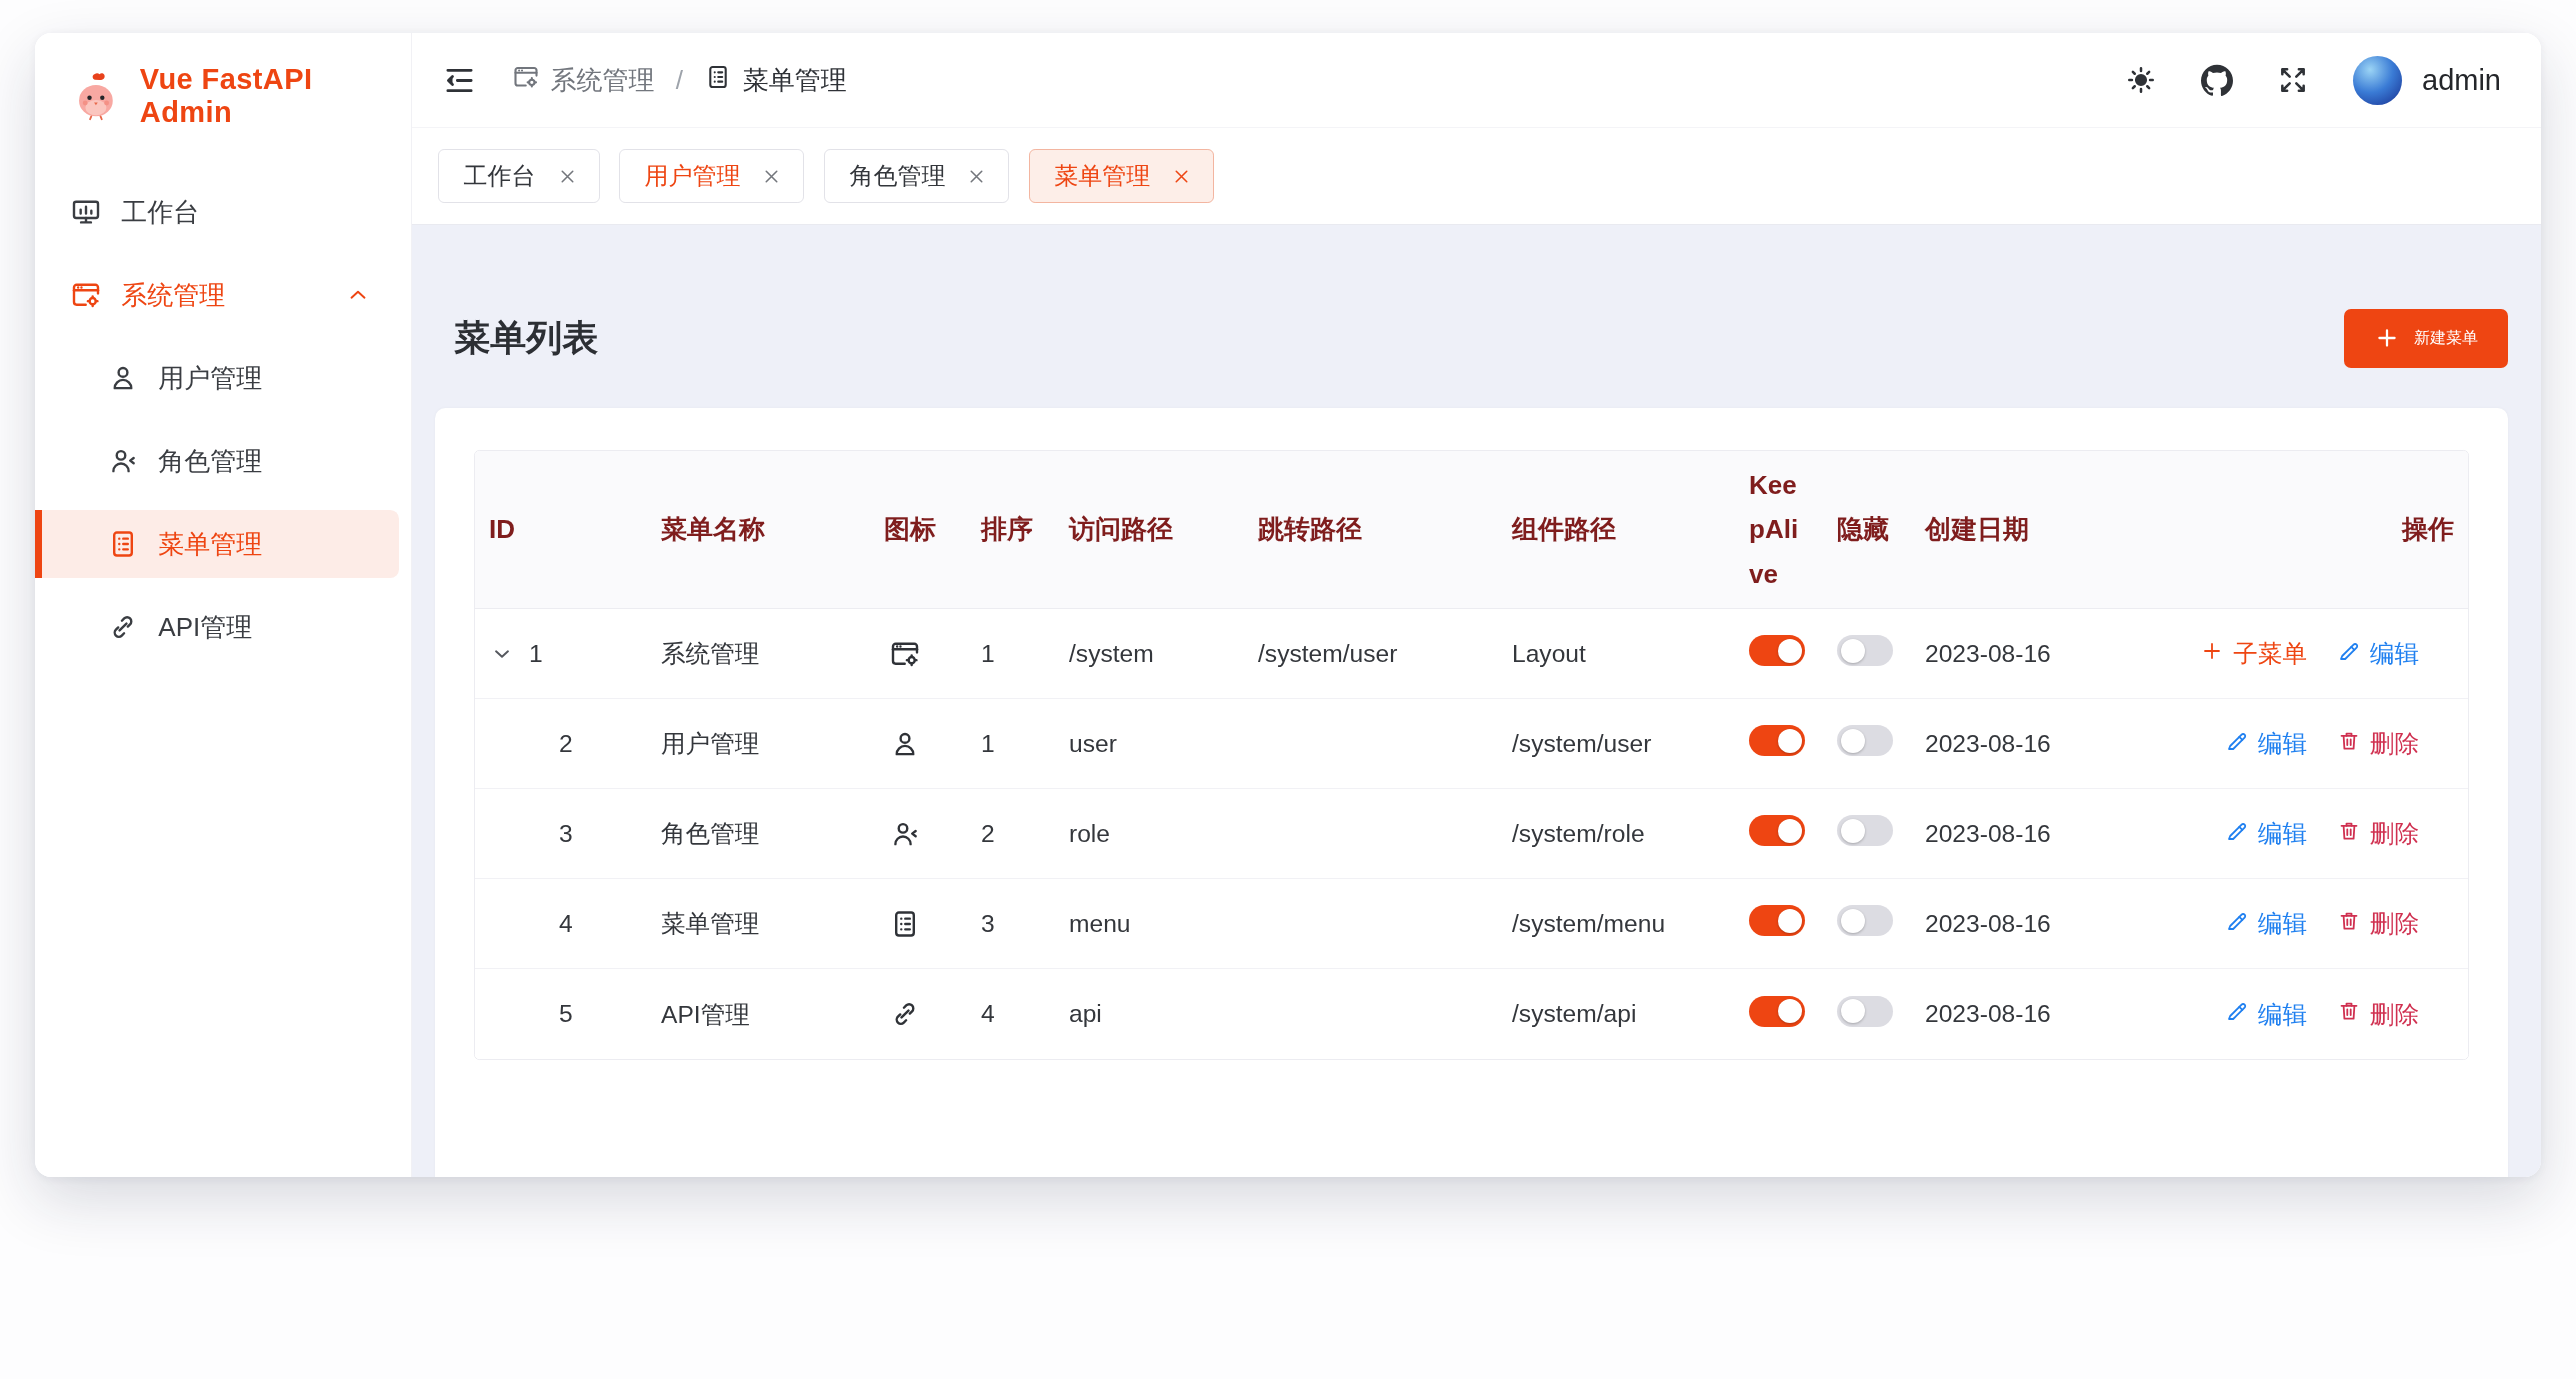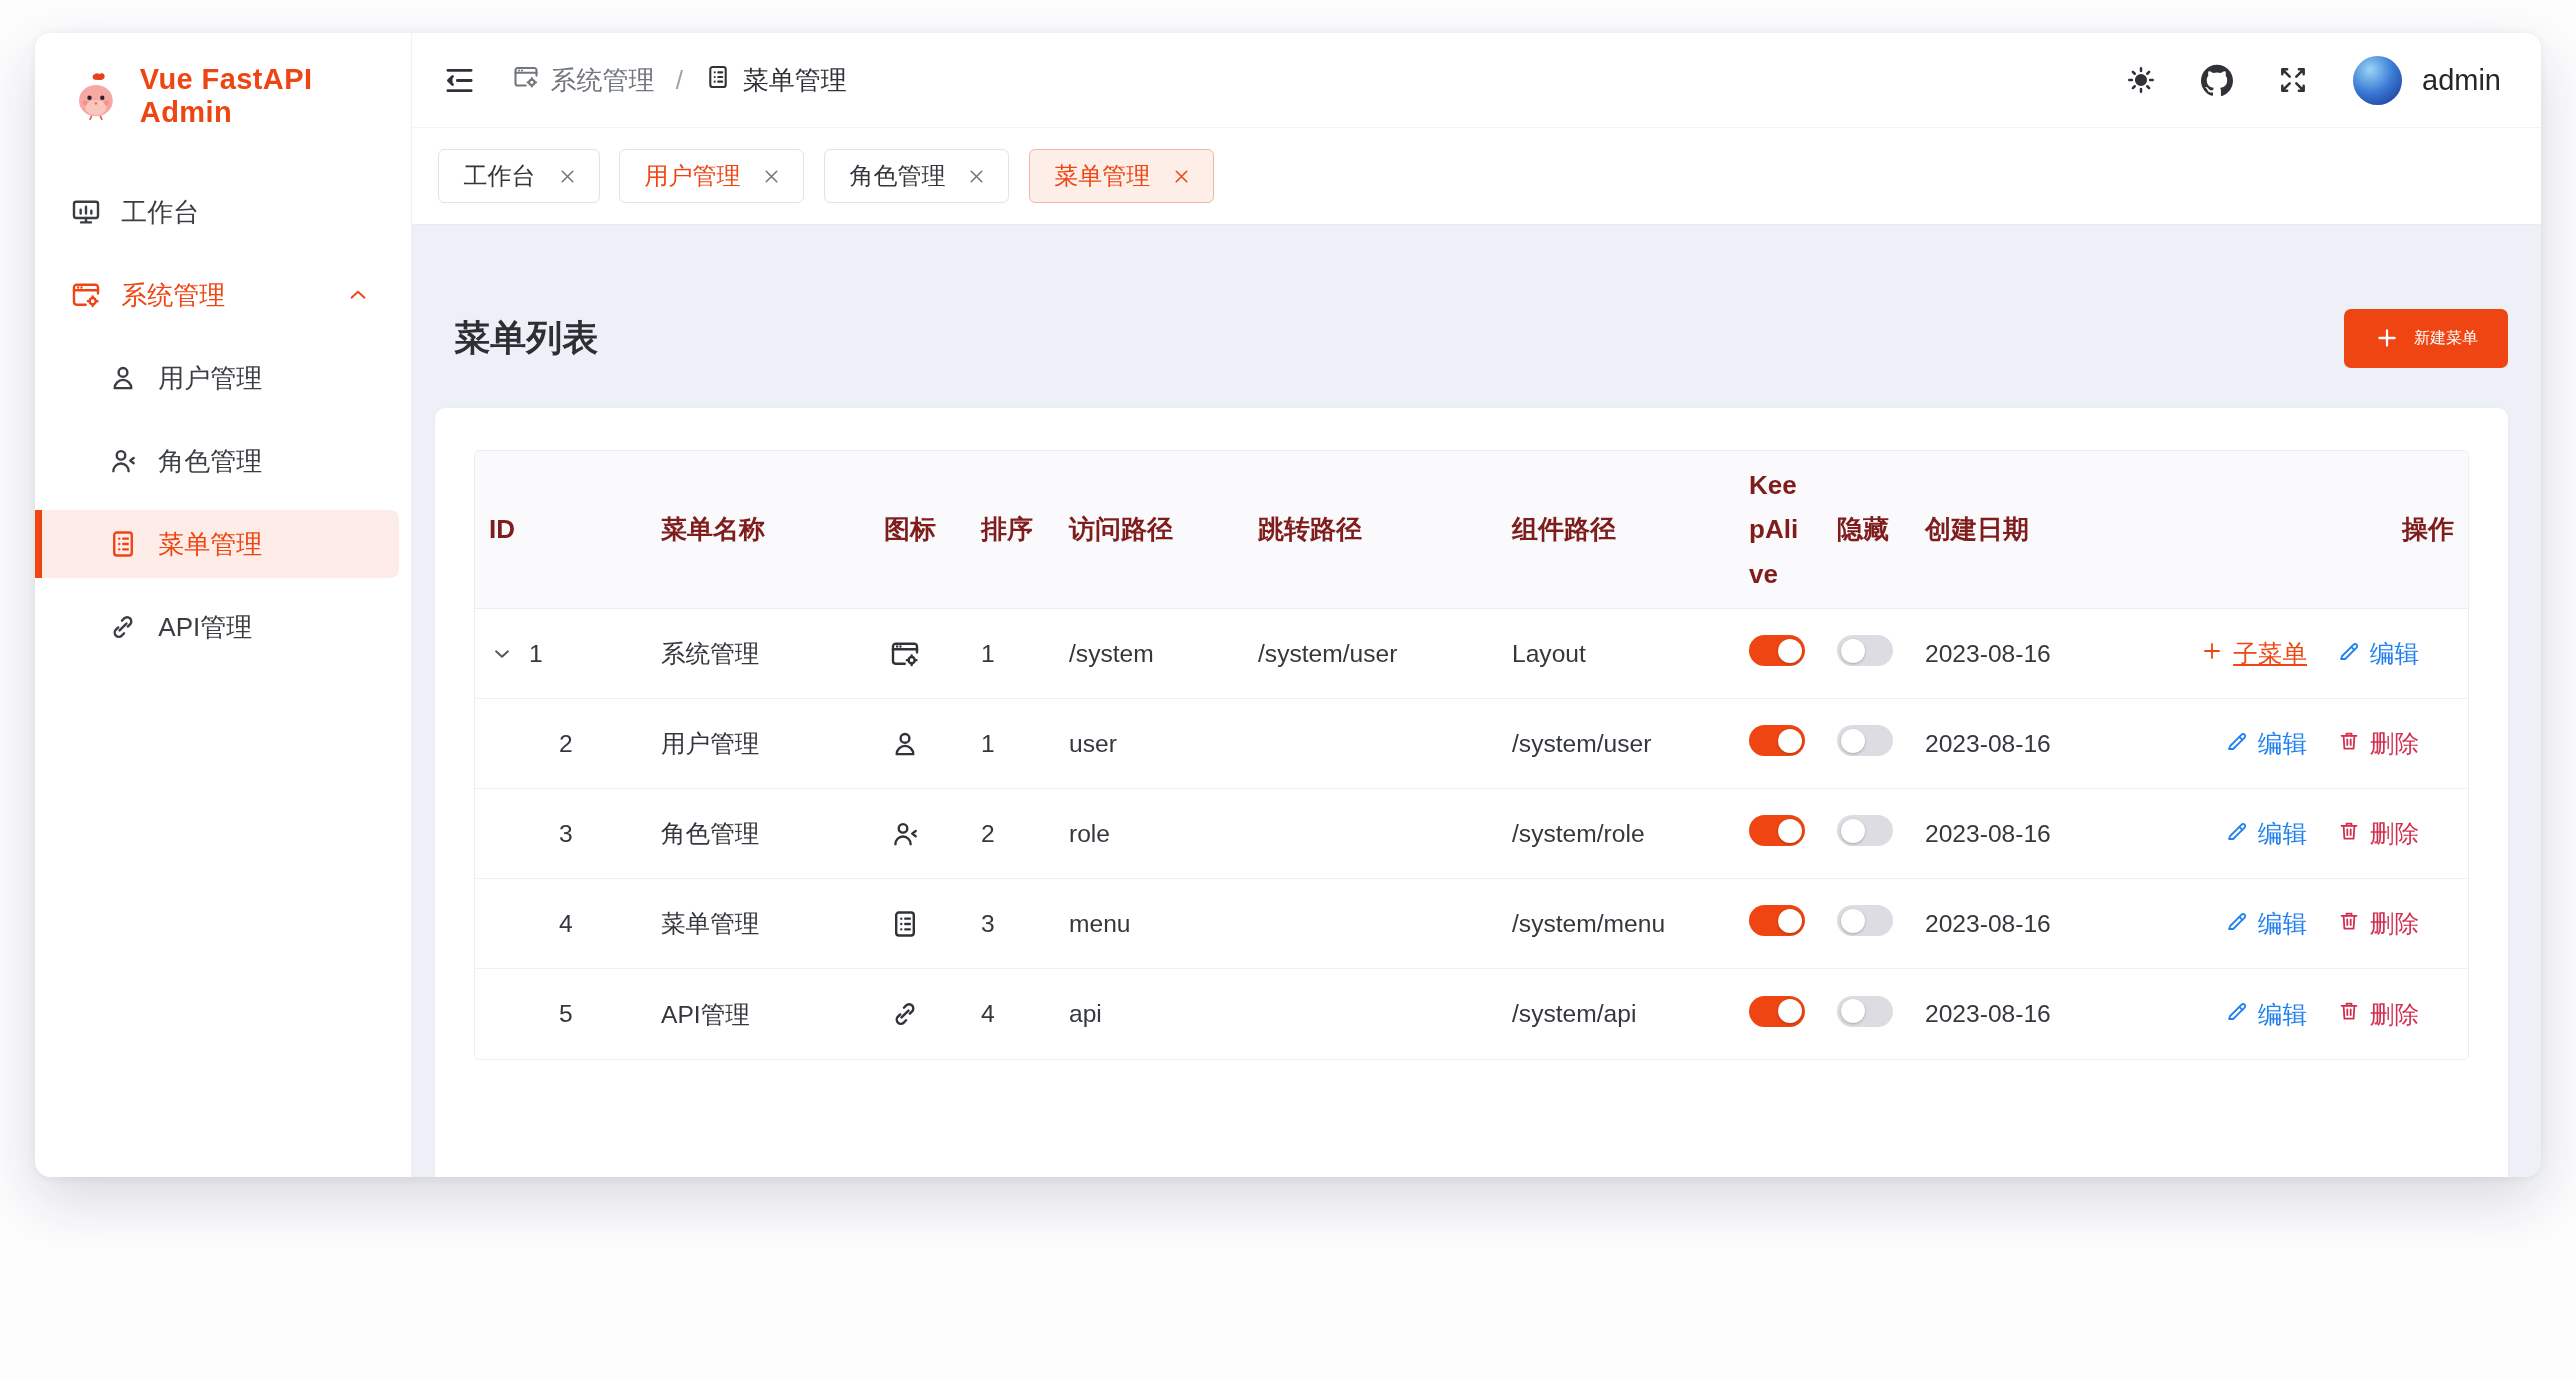--- a/index.html
+++ b/index.html
@@ -91,21 +91,21 @@
   .switch{ display:inline-block; width:56px; height:31px; border-radius:16px; position:relative; cursor:pointer; }
   .switch.on{ background:var(--primary); }
   .switch.off{ background:#dcdce2; }
   .switch::after{ content:""; position:absolute; top:3.5px; width:24px; height:24px; border-radius:50%;
     background:#fff; box-shadow:0 0.9px 2.6px rgba(0,0,0,.25); }
   .switch.on::after{ right:3.5px; }
   .switch.off::after{ left:3.5px; }
 
   .act-link{ display:inline-flex; align-items:center; gap:8.8px; font-size:24.6px; cursor:pointer; margin-left:30px; }
   .act-link svg{ width:24px; height:24px; }
-  .act-link.submenu{ color:var(--primary);text-decoration:underline; }
+  .act-link.submenu{ color:var(--primary); }
   .act-link.edit{ color:var(--blue);justify-content:center; }
   .act-link.delete{ color:var(--danger); }
 </style>
 </head>
 <body>
 
 <div class="app">
 
   <aside class="sidebar">
     <div class="logo">

